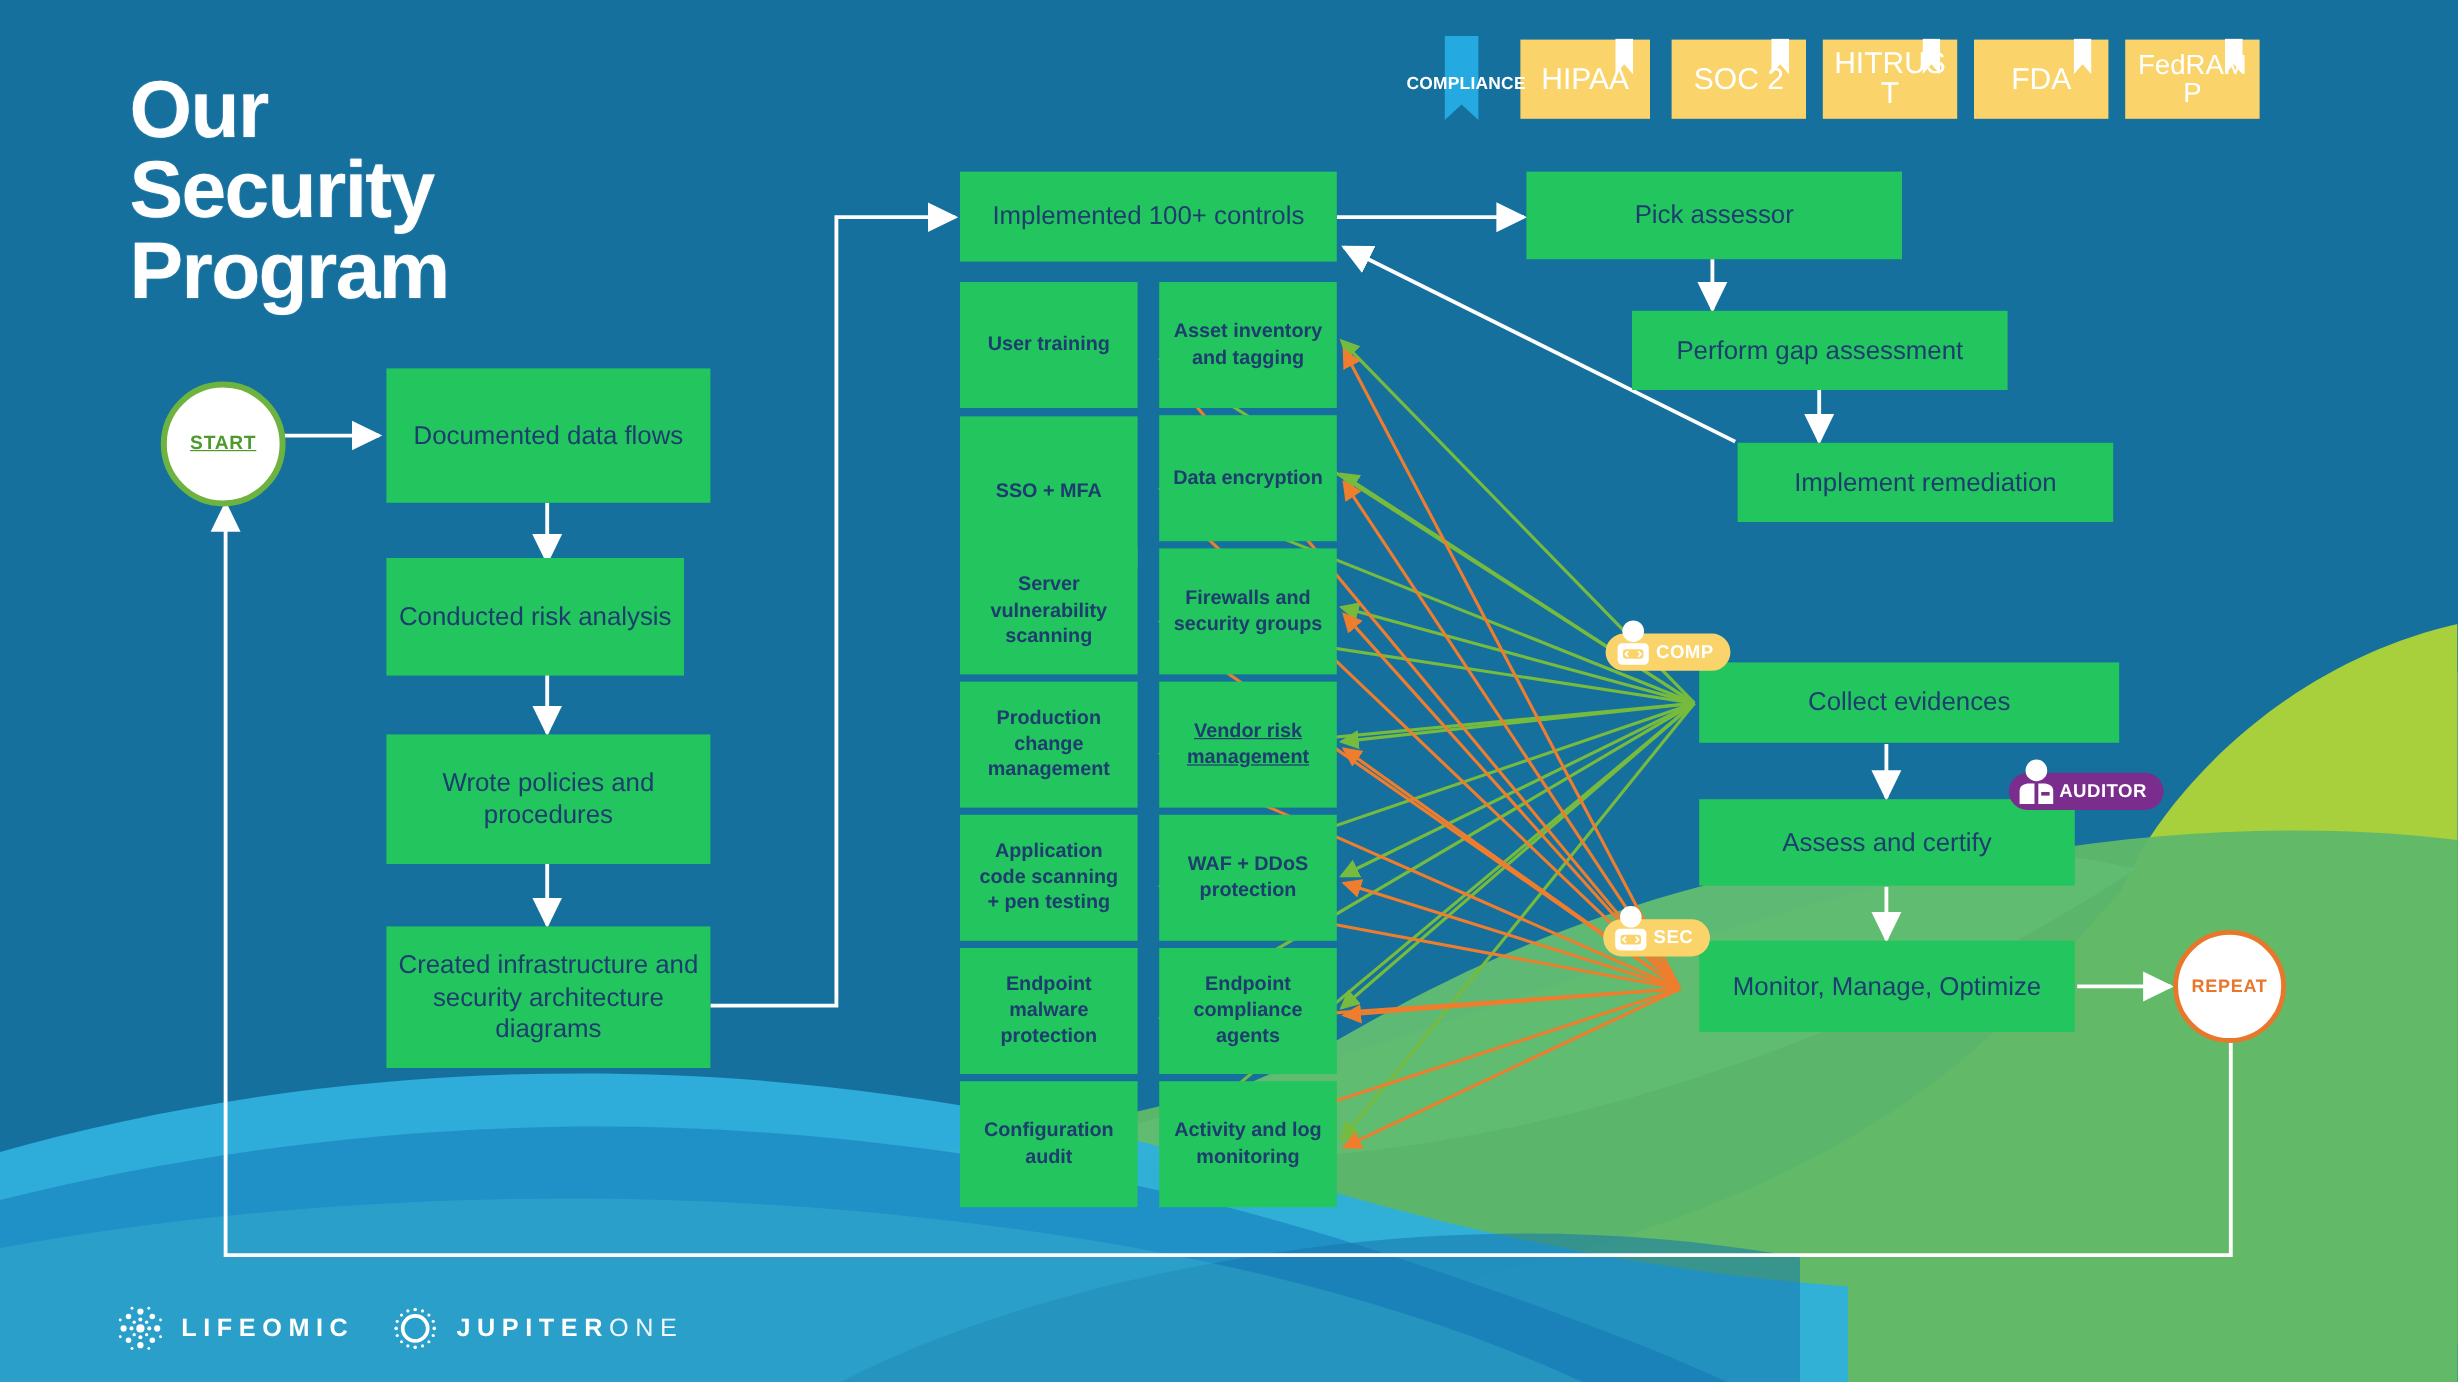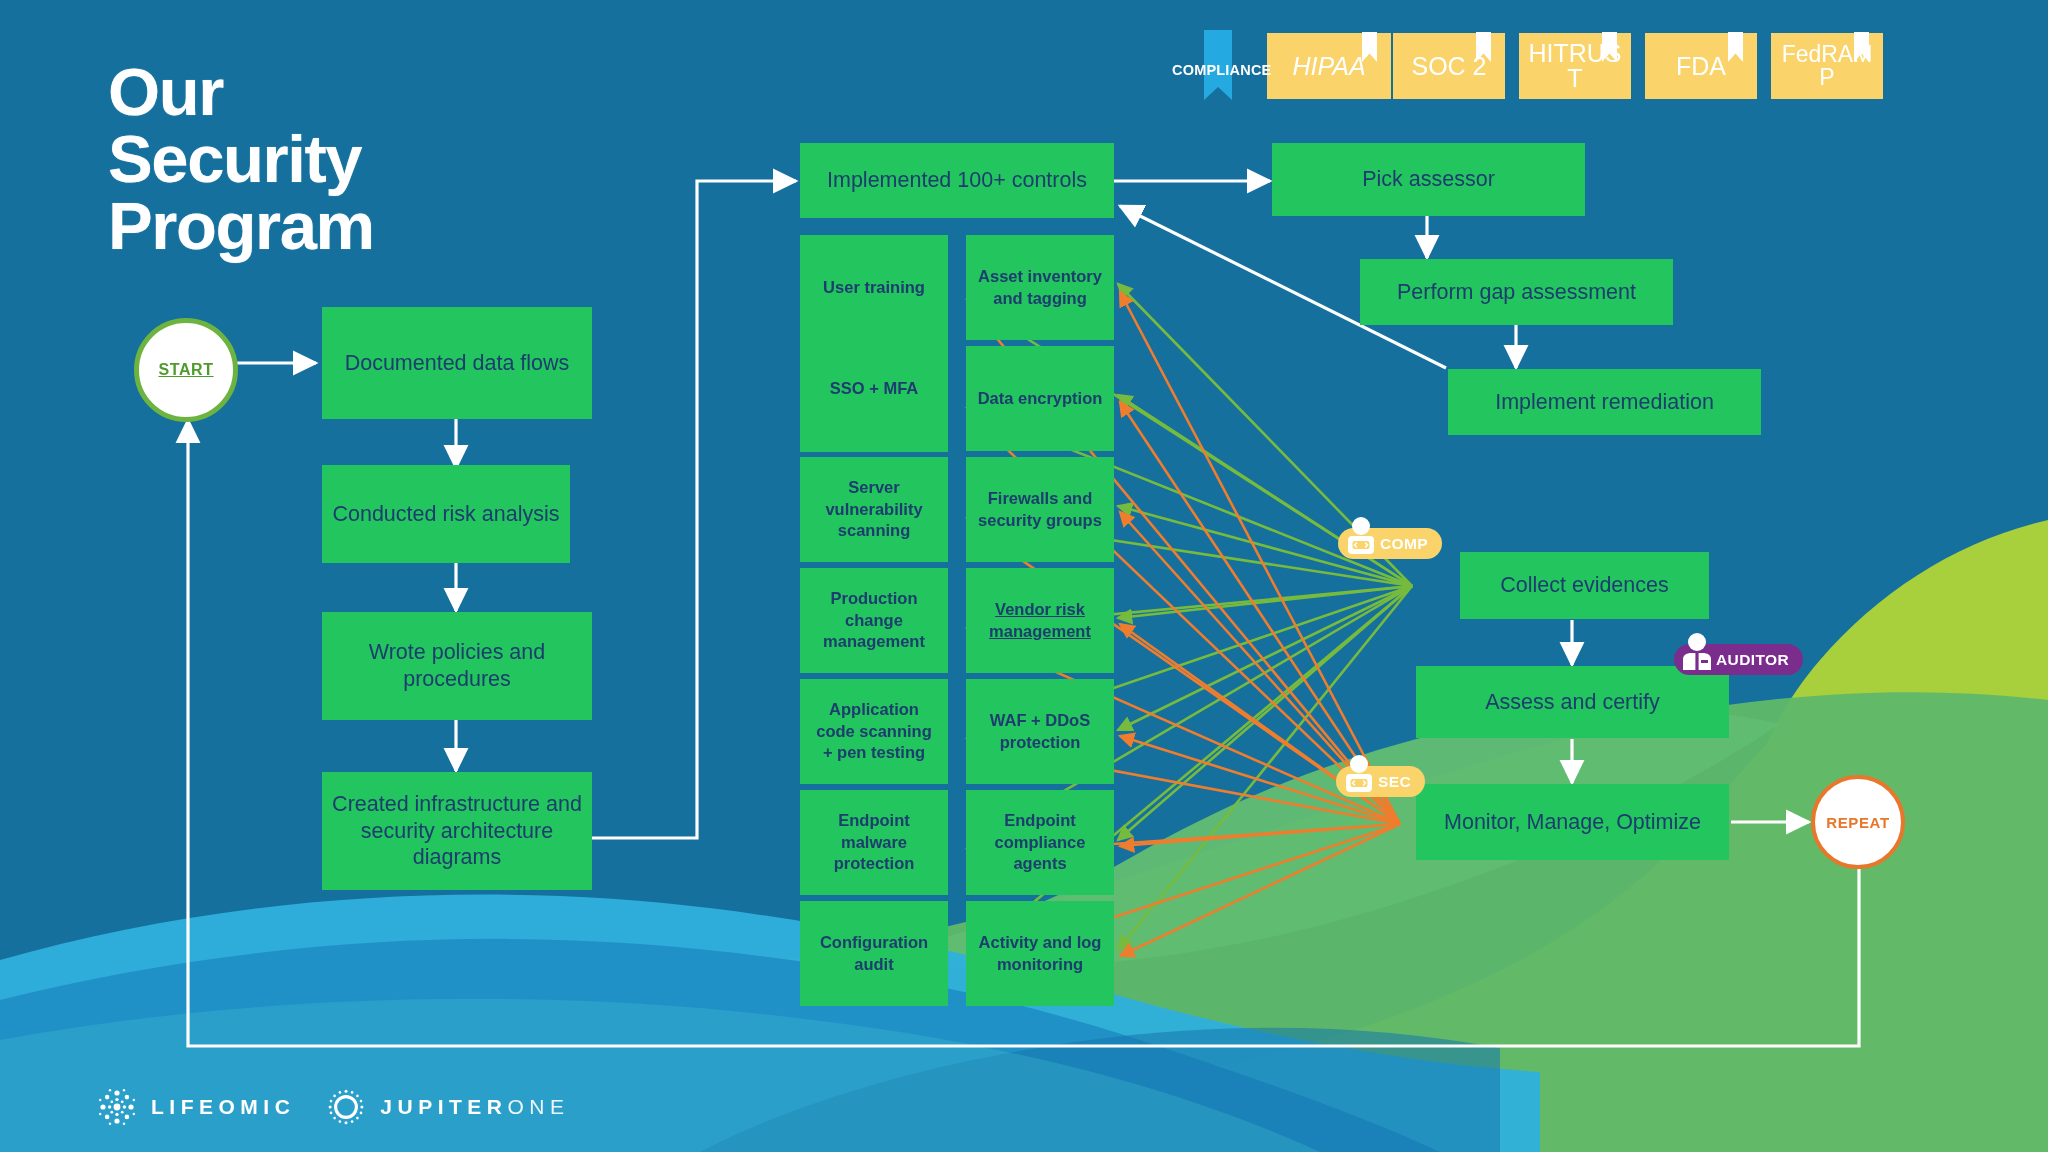--- a/index.html
+++ b/index.html
@@ -235,21 +235,21 @@
 
     <div class="title">Our
 Security
 Program</div>
 
     <svg class="ribbon" style="left:1196px; top:30px; width:44px; height:78px;" viewBox="0 0 44 78">
       <path d="M8,0 H36 V70 L22,57 L8,70 Z" fill="#24a9e0"></path>
     </svg>
     <div class="compliance-label" style="left:1172px; top:62px;">COMPLIANCE</div>
 
-    <div class="cert" style="left:1267px; top:33px; width:124px; height:66px;font-style:italic;">
+    <div class="cert" style="left:1267px; top:33px; width:108px; height:66px;">
       <span class="bm"></span>
       <span>HIPAA</span>
     </div>
     <div class="cert" style="left:1393px; top:33px; width:112px; height:66px;">
       <span class="bm"></span>
       <span>SOC 2</span>
     </div>
     <div class="cert" style="left:1519px; top:33px; width:112px; height:66px;">
       <span class="bm"></span>
       <span>HITRUST</span>
@@ -266,40 +266,40 @@
     <div class="circle start" style="left:134px; top:318px; width:104px; height:104px;text-decoration:underline;">START</div>
 
     <div class="box" style="left:322px; top:307px; width:270px; height:112px;">Documented data flows</div>
     <div class="box" style="left:322px; top:465px; width:248px; height:98px;">Conducted risk analysis</div>
     <div class="box" style="left:322px; top:612px; width:270px; height:108px;">Wrote policies and procedures</div>
     <div class="box" style="left:322px; top:772px; width:270px; height:118px;">Created infrastructure and security architecture diagrams</div>
 
     <div class="box" style="left:800px; top:143px; width:314px; height:75px;">Implemented 100+ controls</div>
 
     <div class="box ctrl" style="left:800px; top:235px; width:148px; height:105px;">User training</div>
-    <div class="box ctrl" style="left:800px; top:326px; width:148px; height:126px;">SSO + MFA</div>
+    <div class="box ctrl" style="left:800px; top:347px; width:148px; height:126px;">SSO + MFA</div>
     <div class="box ctrl" style="left:800px; top:457px; width:148px; height:105px;">Server vulnerability scanning</div>
     <div class="box ctrl" style="left:800px; top:568px; width:148px; height:105px;">Production change management</div>
     <div class="box ctrl" style="left:800px; top:679px; width:148px; height:105px;">Application code scanning + pen testing</div>
     <div class="box ctrl" style="left:800px; top:790px; width:148px; height:105px;">Endpoint malware protection</div>
     <div class="box ctrl" style="left:800px; top:901px; width:148px; height:105px;">Configuration audit</div>
 
     <div class="box ctrl" style="left:966px; top:235px; width:148px; height:105px;">Asset inventory and tagging</div>
     <div class="box ctrl" style="left:966px; top:346px; width:148px; height:105px;">Data encryption</div>
     <div class="box ctrl" style="left:966px; top:457px; width:148px; height:105px;">Firewalls and security groups</div>
     <div class="box ctrl" style="left:966px; top:568px; width:148px; height:105px;text-decoration:underline;">Vendor risk management</div>
     <div class="box ctrl" style="left:966px; top:679px; width:148px; height:105px;">WAF + DDoS protection</div>
     <div class="box ctrl" style="left:966px; top:790px; width:148px; height:105px;">Endpoint compliance agents</div>
     <div class="box ctrl" style="left:966px; top:901px; width:148px; height:105px;">Activity and log monitoring</div>
 
     <div class="box" style="left:1272px; top:143px; width:313px; height:73px;">Pick assessor</div>
     <div class="box" style="left:1360px; top:259px; width:313px; height:66px;">Perform gap assessment</div>
     <div class="box" style="left:1448px; top:369px; width:313px; height:66px;">Implement remediation</div>
 
-    <div class="box" style="left:1460px; top:552px; width:249px; height:67px;">Collect evidences</div>
+    <div class="box" style="left:1416px; top:552px; width:350px; height:67px;">Collect evidences</div>
     <div class="box" style="left:1416px; top:666px; width:313px; height:72px;">Assess and certify</div>
     <div class="box" style="left:1416px; top:784px; width:313px; height:76px;">Monitor, Manage, Optimize</div>
 
     <div class="circle repeat" style="left:1811px; top:775px; width:94px; height:94px;">REPEAT</div>
 
     <div class="pill bot" style="left:1338px; top:528px;">
       <svg class="fig" viewBox="0 0 40 44">
         <circle cx="20" cy="10" r="9" fill="#ffffff"></circle>
         <rect x="7" y="20" width="26" height="18" rx="4" fill="#ffffff"></rect>
         <rect x="11.5" y="25" width="17" height="8" rx="2.5" fill="#fad46a"></rect>

